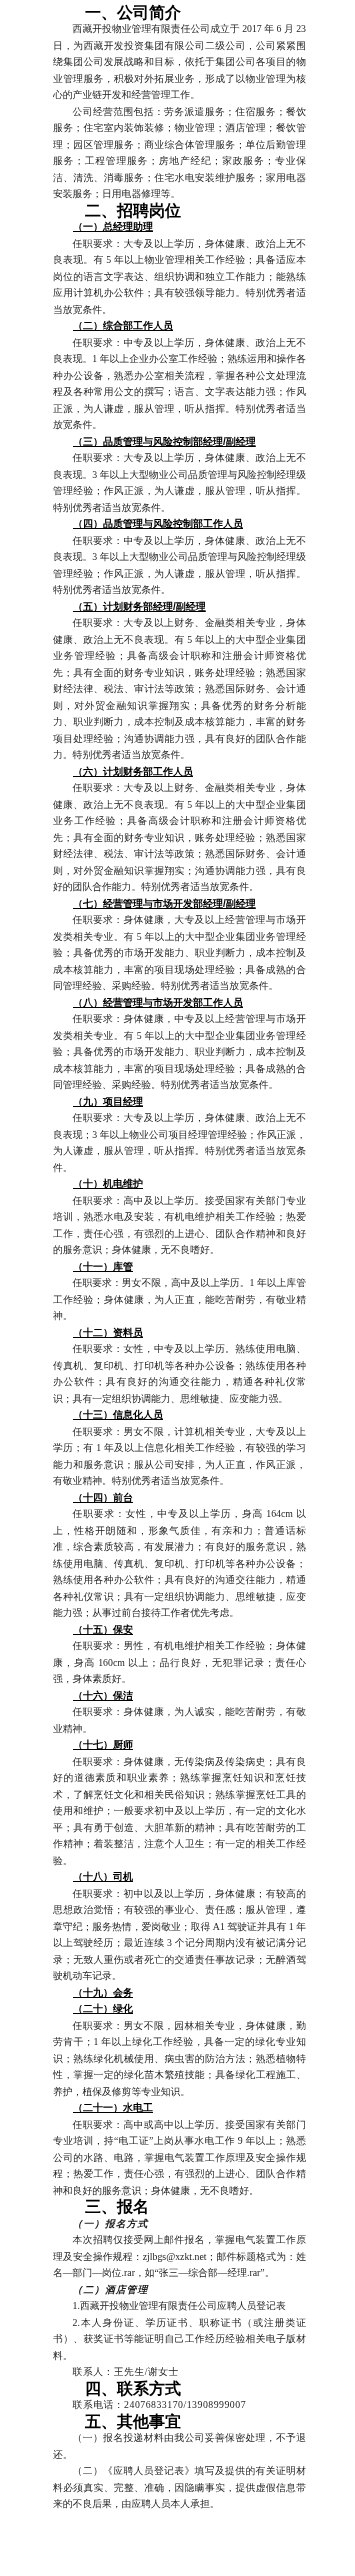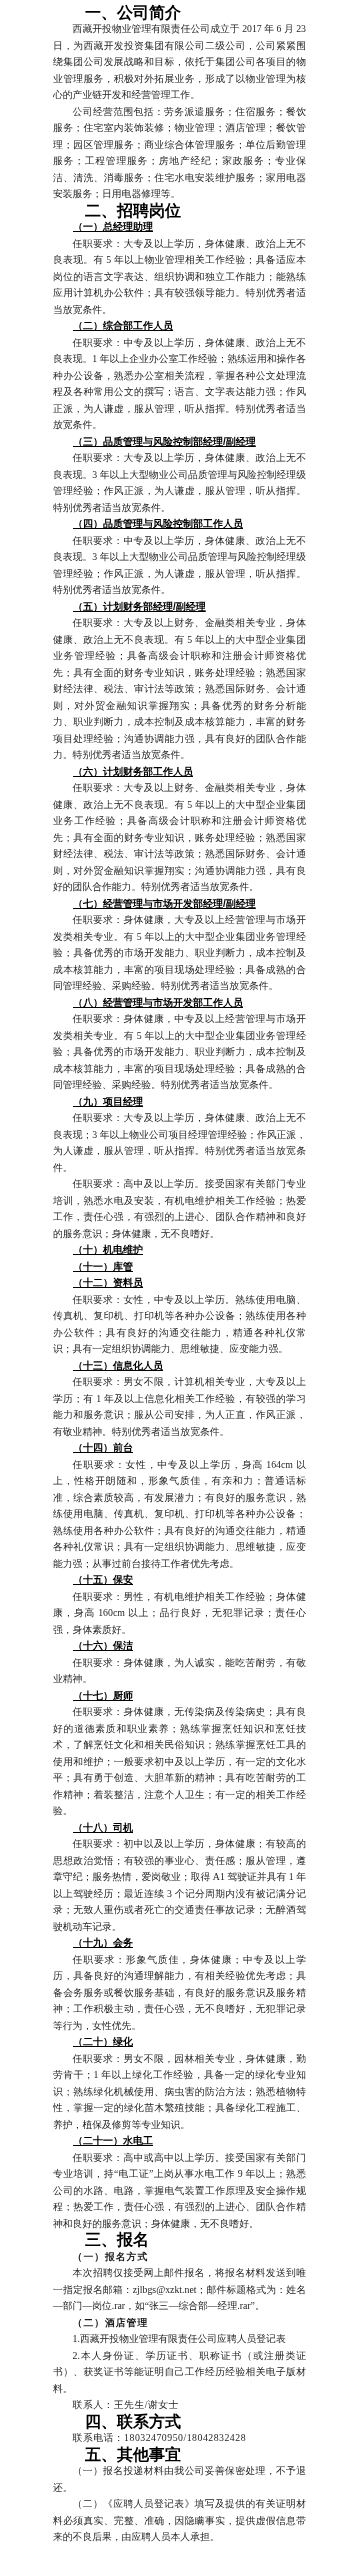--- a/index.html
+++ b/index.html
@@ -28,20 +28,21 @@
     font-family: "Liberation Sans", "DejaVu Sans", sans-serif;
     font-weight: bold;
     color: #000000;
     font-size: 10px;
     text-decoration: underline;
   }
   .h3 {
     font-weight: 600;
     letter-spacing: 1px;
     color: #1d1d1d;
+    font-style: italic;
   }
   .p { }
   .pkai { letter-spacing: 0.5px; }
 </style>
 </head>
 <body>
 
 <div class="page">
 
   <div id="doc-blocks">
@@ -60,51 +61,51 @@
       <div class="blk h2">（五）计划财务部经理/副经理</div>
       <div class="blk p">任职要求：大专及以上财务、金融类相关专业，身体健康、政治上无不良表现。有 5 年以上的大中型企业集团业务管理经验；具备高级会计职称和注册会计师资格优先；具有全面的财务专业知识，账务处理经验；熟悉国家财经法律、税法、审计法等政策；熟悉国际财务、会计通则，对外贸金融知识掌握翔实；具备优秀的财务分析能力、职业判断力，成本控制及成本核算能力，丰富的财务项目处理经验；沟通协调能力强，具有良好的团队合作能力。特别优秀者适当放宽条件。</div>
       <div class="blk h2">（六）计划财务部工作人员</div>
       <div class="blk p">任职要求：大专及以上财务、金融类相关专业，身体健康、政治上无不良表现。有 5 年以上的大中型企业集团业务工作经验；具备高级会计职称和注册会计师资格优先；具有全面的财务专业知识，账务处理经验；熟悉国家财经法律、税法、审计法等政策；熟悉国际财务、会计通则，对外贸金融知识掌握翔实；沟通协调能力强，具有良好的团队合作能力。特别优秀者适当放宽条件。</div>
       <div class="blk h2">（七）经营管理与市场开发部经理/副经理</div>
       <div class="blk p">任职要求：身体健康，大专及以上经营管理与市场开发类相关专业。有 5 年以上的大中型企业集团业务管理经验；具备优秀的市场开发能力、职业判断力，成本控制及成本核算能力，丰富的项目现场处理经验；具备成熟的合同管理经验、采购经验。特别优秀者适当放宽条件。</div>
       <div class="blk h2">（八）经营管理与市场开发部工作人员</div>
       <div class="blk p">任职要求：身体健康，中专及以上经营管理与市场开发类相关专业。有 5 年以上的大中型企业集团业务管理经验；具备优秀的市场开发能力、职业判断力，成本控制及成本核算能力，丰富的项目现场处理经验；具备成熟的合同管理经验、采购经验。特别优秀者适当放宽条件。</div>
       <div class="blk h2">（九）项目经理</div>
       <div class="blk p">任职要求：大专及以上学历，身体健康、政治上无不良表现；3 年以上物业公司项目经理管理经验；作风正派，为人谦虚，服从管理，听从指挥。特别优秀者适当放宽条件。</div>
+      <div class="blk h2">（十）机电维护</div>
       <div class="blk p">任职要求：高中及以上学历。接受国家有关部门专业培训，熟悉水电及安装，有机电维护相关工作经验；热爱工作，责任心强，有强烈的上进心、团队合作精神和良好的服务意识；身体健康，无不良嗜好。</div>
-      <div class="blk h2">（十）机电维护</div>
       <div class="blk h2">（十一）库管</div>
+      <div class="blk p">任职要求：男女不限，高中及以上学历。1 年以上库管工作经验；身体健康，为人正直，能吃苦耐劳，有敬业精神。</div>
       <div class="blk h2">（十二）资料员</div>
       <div class="blk p">任职要求：女性，中专及以上学历。熟练使用电脑、传真机、复印机、打印机等各种办公设备；熟练使用各种办公软件；具有良好的沟通交往能力，精通各种礼仪常识；具有一定组织协调能力、思维敏捷、应变能力强。</div>
       <div class="blk h2">（十三）信息化人员</div>
       <div class="blk p">任职要求：男女不限，计算机相关专业，大专及以上学历；有 1 年及以上信息化相关工作经验，有较强的学习能力和服务意识；服从公司安排，为人正直，作风正派，有敬业精神。特别优秀者适当放宽条件。</div>
       <div class="blk h2">（十四）前台</div>
       <div class="blk p">任职要求：女性，中专及以上学历，身高 164cm 以上，性格开朗随和，形象气质佳，有亲和力；普通话标准，综合素质较高，有发展潜力；有良好的服务意识，熟练使用电脑、传真机、复印机、打印机等各种办公设备；熟练使用各种办公软件；具有良好的沟通交往能力，精通各种礼仪常识；具有一定组织协调能力、思维敏捷，应变能力强；从事过前台接待工作者优先考虑。</div>
       <div class="blk h2">（十五）保安</div>
       <div class="blk p">任职要求：男性，有机电维护相关工作经验；身体健康，身高 160cm 以上；品行良好，无犯罪记录；责任心强，身体素质好。</div>
       <div class="blk h2">（十六）保洁</div>
       <div class="blk p">任职要求：身体健康，为人诚实，能吃苦耐劳，有敬业精神。</div>
       <div class="blk h2">（十七）厨师</div>
       <div class="blk p">任职要求：身体健康，无传染病及传染病史；具有良好的道德素质和职业素养；熟练掌握烹饪知识和烹饪技术，了解烹饪文化和相关民俗知识；熟练掌握烹饪工具的使用和维护；一般要求初中及以上学历，有一定的文化水平；具有勇于创造、大胆革新的精神；具有吃苦耐劳的工作精神；着装整洁，注意个人卫生；有一定的相关工作经验。</div>
       <div class="blk h2">（十八）司机</div>
       <div class="blk p">任职要求：初中以及以上学历，身体健康；有较高的思想政治觉悟；有较强的事业心、责任感；服从管理，遵章守纪；服务热情，爱岗敬业；取得 A1 驾驶证并具有 1 年以上驾驶经历；最近连续 3 个记分周期内没有被记满分记录；无致人重伤或者死亡的交通责任事故记录；无醉酒驾驶机动车记录。</div>
       <div class="blk h2">（十九）会务</div>
-      <div class="blk p">任职要求：形象气质佳，身体健康；中专及以上学历，具备良好的沟通理解能力，有相关经验优先考虑；具备会务服务或餐饮服务基础，有良好的服务意识及服务精神；工作积极主动，责任心强，无不良嗜好，无犯罪记录等行为，女性优先。</div>
       <div class="blk h2">（二十）绿化</div>
       <div class="blk p">任职要求：男女不限，园林相关专业，身体健康，勤劳肯干；1 年以上绿化工作经验，具备一定的绿化专业知识；熟练绿化机械使用、病虫害的防治方法；熟悉植物特性，掌握一定的绿化苗木繁殖技能；具备绿化工程施工、养护，植保及修剪等专业知识。</div>
       <div class="blk h2">（二十一）水电工</div>
       <div class="blk p">任职要求：高中或高中以上学历。接受国家有关部门专业培训，持“电工证”上岗从事水电工作 9 年以上；熟悉公司的水路、电路，掌握电气装置工作原理及安全操作规程；热爱工作，责任心强，有强烈的上进心、团队合作精神和良好的服务意识；身体健康，无不良嗜好。</div>
       <div class="blk h1">三、报名</div>
       <div class="blk h3">（一）报名方式</div>
-      <div class="blk p">本次招聘仅接受网上邮件报名，将报名材料发送到唯一指定报名邮箱：zjlbgs@xzkt.net；邮件标题格式为：姓名—部门—岗位.rar，如“张三—综合部—经理.rar”。</div>
+      <div class="blk p">本次招聘仅接受网上邮件报名，掌握电气装置工作原理及安全操作规程：zjlbgs@xzkt.net；邮件标题格式为：姓名—部门—岗位.rar，如“张三—综合部—经理.rar”。</div>
       <div class="blk h3">（二）酒店管理</div>
       <div class="blk p">1.西藏开投物业管理有限责任公司应聘人员登记表</div>
       <div class="blk p">2.本人身份证、学历证书、职称证书（或注册类证书）、获奖证书等能证明自己工作经历经验相关电子版材料。</div>
       <div class="blk pkai">联系人：王先生/谢女士</div>
       <div class="blk h1">四、联系方式</div>
-      <div class="blk pkai">联系电话：18032470950/18042832428</div>
+      <div class="blk pkai">联系电话：24076833170/13908999007</div>
       <div class="blk h1">五、其他事宜</div>
       <div class="blk p">（一）报名投递材料由我公司妥善保密处理，不予退还。</div>
       <div class="blk p">（二）《应聘人员登记表》填写及提供的有关证明材料必须真实、完整、准确，因隐瞒事实，提供虚假信息带来的不良后果，由应聘人员本人承担。</div>
     </div>
 
 </div>
 
 
 </body></html>

